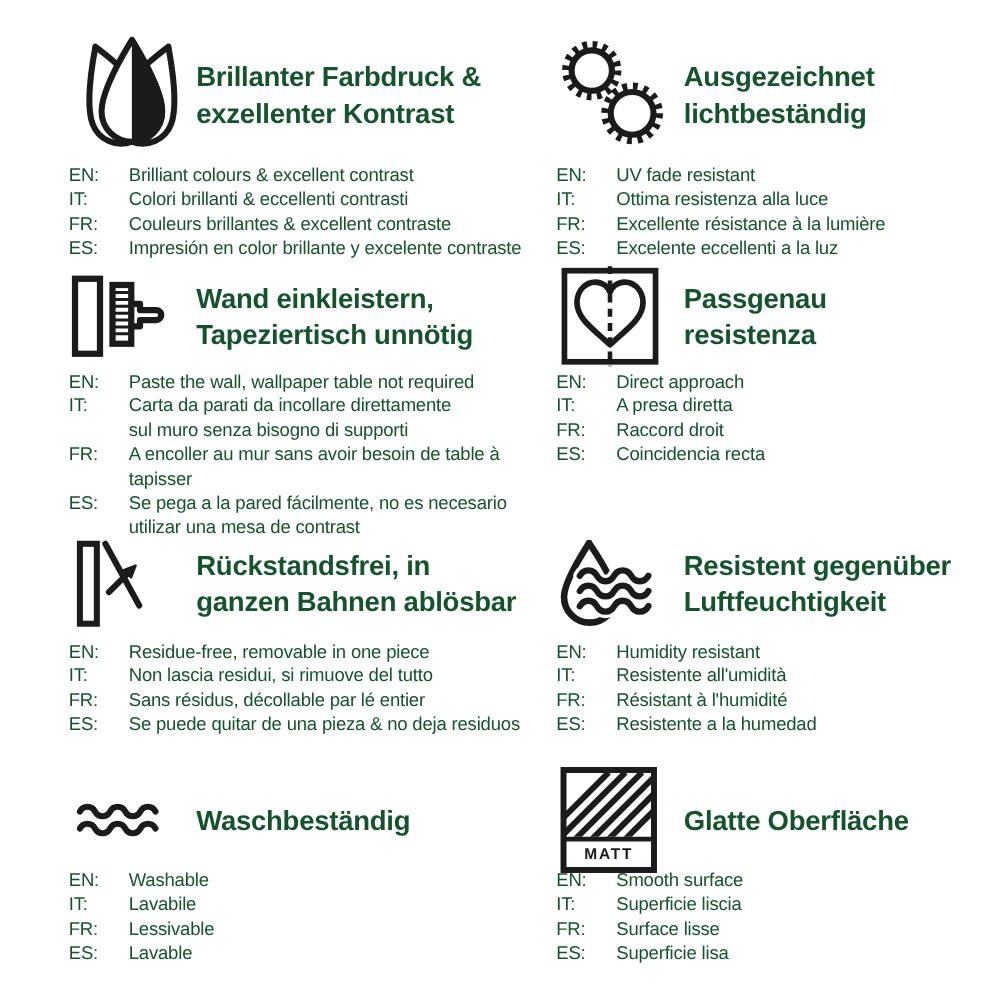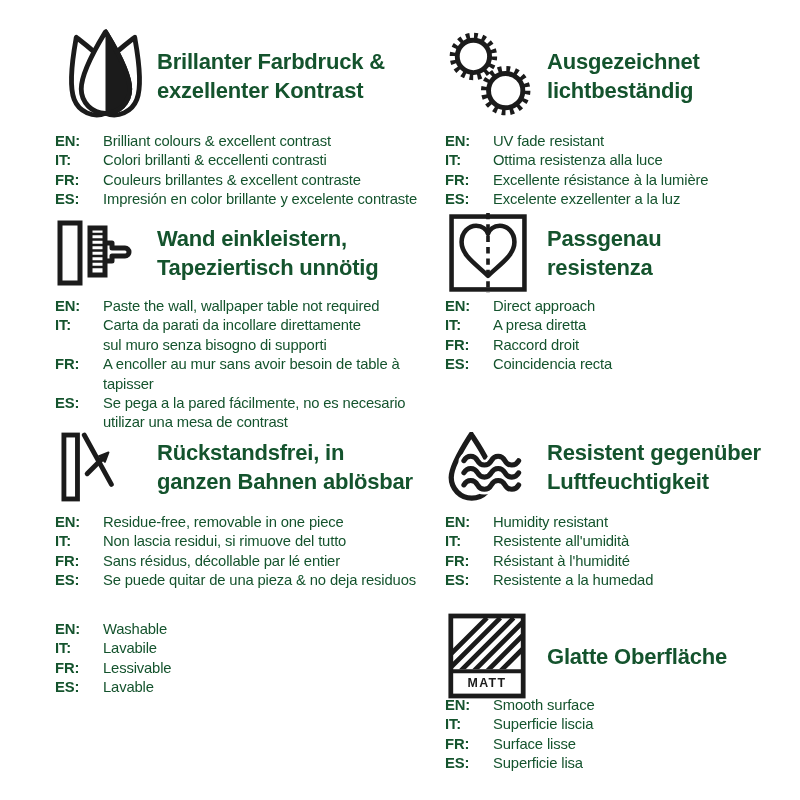--- a/index.html
+++ b/index.html
@@ -31,21 +31,21 @@
   h2.title {
     margin:0; font-size:22px; font-weight:700;
     line-height:29px; letter-spacing:-0.2px;
     white-space:pre-line; width:max-content;
   }
   table.tr-table { border-collapse:collapse; border-spacing:0; }
   table.tr-table td {
     padding:0; vertical-align:top;
     font-size:14.8px; line-height:19.4px; letter-spacing:-0.15px;
   }
-  td.lang { width:48px; min-width:48px; font-weight:700; }
+  td.lang { width:48px; min-width:48px; font-weight:400; }
   td.txt { white-space:pre-line; }
   svg text { font-family:"Liberation Sans", sans-serif; }
 </style>
 </head>
 <body>
 
 <div class="page">
 
   <section class="feature r1">
     <div class="head">
@@ -111,21 +111,21 @@
       <tr>
         <td class="lang">IT:</td>
         <td class="txt">Ottima resistenza alla luce</td>
       </tr>
       <tr>
         <td class="lang">FR:</td>
         <td class="txt">Excellente résistance à la lumière</td>
       </tr>
       <tr>
         <td class="lang">ES:</td>
-        <td class="txt">Excelente exzellenter a la luz</td>
+        <td class="txt">Excelente eccellenti a la luz</td>
       </tr>
     </tbody>
       </table>
   </section>
 
   <section class="feature r2">
     <div class="head">
       <div class="icon-box">
         <svg width="88" height="66" viewBox="0 0 88 66">
           <rect x="3" y="3" width="20" height="60" fill="none" stroke="#1b1b1b" stroke-width="5"></rect>
@@ -266,20 +266,31 @@
       </tr>
       <tr>
         <td class="lang">ES:</td>
         <td class="txt">Resistente a la humedad</td>
       </tr>
     </tbody>
       </table>
   </section>
 
   <section class="feature r4">
+    <div class="head">
+      <div class="icon-box nudge">
+        <svg width="78" height="34" viewBox="0 0 80 34">
+          <g fill="none" stroke="#1b1b1b" stroke-width="5" stroke-linecap="round">
+            <path d="M3,10 c2.8,-5.2 9.6,-5.2 12.4,0 c2.8,5.2 9.6,5.2 12.4,0 c2.8,-5.2 9.6,-5.2 12.4,0 c2.8,5.2 9.6,5.2 12.4,0 c2.8,-5.2 9.6,-5.2 12.4,0"></path>
+            <path d="M3,24 c2.8,-5.2 9.6,-5.2 12.4,0 c2.8,5.2 9.6,5.2 12.4,0 c2.8,-5.2 9.6,-5.2 12.4,0 c2.8,5.2 9.6,5.2 12.4,0 c2.8,-5.2 9.6,-5.2 12.4,0"></path>
+          </g>
+        </svg>
+      </div>
+      <h2 class="title">Waschbeständig</h2>
+    </div>
     <table class="tr-table">
       <tbody>
           <tr>
         <td class="lang">EN:</td>
         <td class="txt">Washable</td>
       </tr>
       <tr>
         <td class="lang">IT:</td>
         <td class="txt">Lavabile</td>
       </tr>

